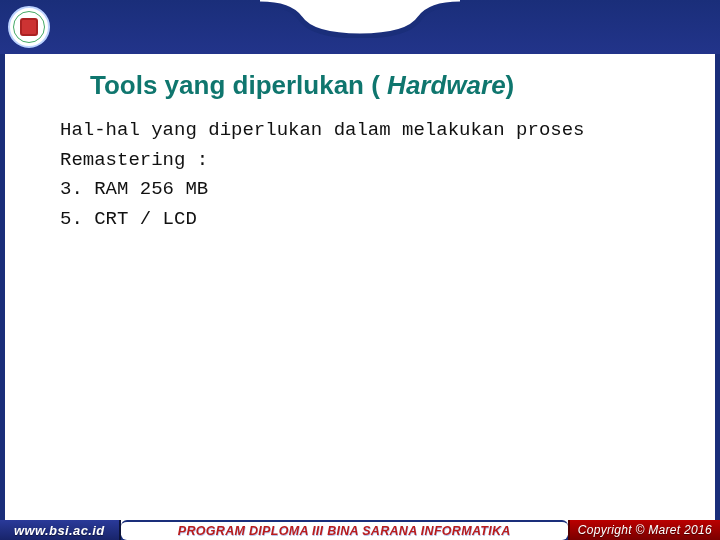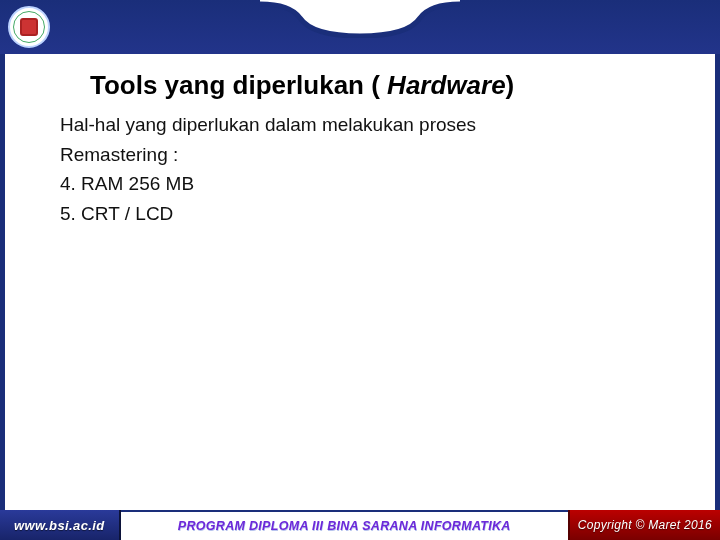--- a/index.html
+++ b/index.html
@@ -61,36 +61,36 @@
   }
   .top-notch svg { width: 100%; height: 100%; display: block; }
   .content {
     position: absolute;
     top: 70px;
     left: 60px;
     right: 60px;
   }
   .title {
     font-size: 26px;
-    color: #000000;
-    margin-bottom: 10px;
+    color: #0f766e;
+    margin-bottom: 16px;
     margin-left: 30px;
     white-space: nowrap;
   }
   .title .italic { font-style: italic; }
   .body-text {
     font-size: 19px;
     color: #111;
     line-height: 1.45;
   }
-  .body-text p { margin-bottom: 2px; }
+  .body-text p { margin-bottom: 2px; font-family: Liberation Mono, monospace; }
   .bottom-bar {
     position: absolute;
     bottom: 0; left: 0; right: 0;
-    height: 30px;
+    height: 20px;
     display: flex;
     align-items: stretch;
     font-size: 0;
   }
   .footer-url {
     background: linear-gradient(#2a3a9a, #18246a);
     color: #fff;
     font-size: 13px;
     font-weight: bold;
     font-style: italic;
@@ -103,24 +103,25 @@
   }
   .footer-mid {
     flex: 1;
     background: #fff;
     border-top: 2px solid #1a2e7a;
     display: flex;
     align-items: center;
     justify-content: center;
     font-size: 12.5px;
     font-weight: bold;
-    color: #6d28d9;
+    color: #b91c1c;
     letter-spacing: 0.3px;
     font-style: italic;
     text-shadow: 0.5px 0.5px 0 #b8c4ee;
+    border-radius: 6px;
   }
   .footer-right {
     background: linear-gradient(#b00, #7a0000);
     color: #fff;
     font-size: 12px;
     font-weight: normal;
     font-style: italic;
     letter-spacing: 0.3px;
     padding: 0 8px;
     display: flex;
@@ -147,21 +148,21 @@
   </div>
 </div>
 
 <div class="content">
   <h1 class="title">
     <span>Tools yang diperlukan ( </span><span class="italic">Hardware</span><span>)</span>
   </h1>
   <div class="body-text">
     <p>Hal-hal yang diperlukan dalam melakukan proses</p>
     <p>Remastering :</p>
-    <p>4. RAM 256 MB</p>
+    <p>3. RAM 256 MB</p>
     <p>5. CRT / LCD</p>
   </div>
 </div>
 
 <div class="bottom-bar">
   <div class="footer-url">www.bsi.ac.id</div>
   <div class="footer-mid">PROGRAM DIPLOMA III BINA SARANA INFORMATIKA</div>
   <div class="footer-right">Copyright © Maret 2016</div>
 </div>
 

